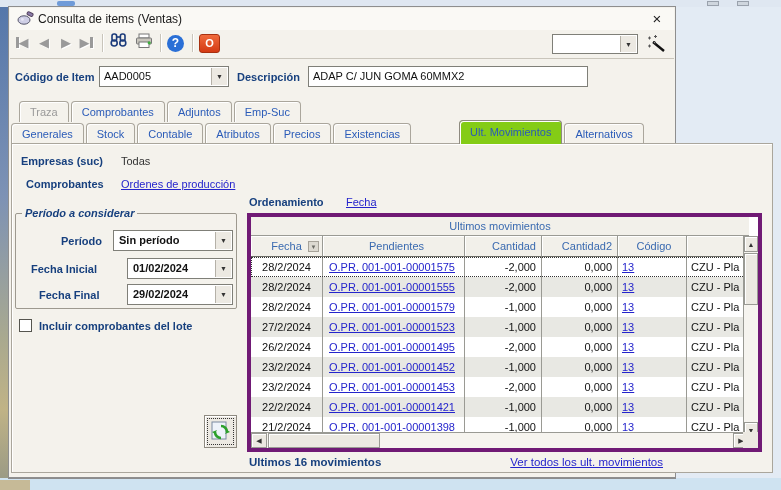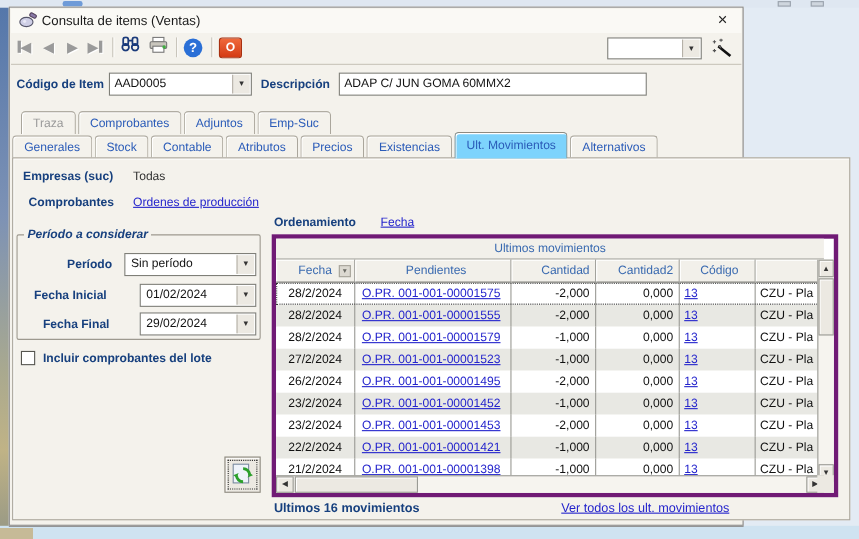--- a/index.html
+++ b/index.html
@@ -47,32 +47,32 @@
   .field { position:absolute; background:#fff; border:1px solid #7f7f78; height:21px; font-size:11px;
     line-height:19px; padding-left:4px; color:#111; }
   .link { color:#2424cc; text-decoration:underline; font-size:11px; position:absolute; cursor:pointer; }
 
   
   .tabrow { position:absolute; left:2px; height:21px; }
   .tab { display:inline-block; height:21px; padding:0 10px; margin-right:2px; line-height:21px;
     background:#f4f2ec; border:1px solid #aaa69c; border-bottom:none; border-radius:4px 4px 0 0;
     color:#2a5bb8; box-shadow:inset 1px 1px 0 #fff; }
   .tab.disabled { color:#9a9a9a; }
-  .tab.active { background:#7dd3fc; position:relative; top:-2px; height:24px; line-height:23px;
-    z-index:5; border-color:#8e8a80; }
+  .tab.active { background:#84cc16; position:relative; top:-2px; height:24px; line-height:23px;
+    z-index:5; border-color:#8e8a80;margin-left:46px; }
   .tabpanel { position:absolute; left:2px; top:136px; width:762px; height:330px;
     border:1px solid #aaa69c; background:#f4f2ec; box-shadow:inset 1px 1px 0 #fff; }
 
   
   fieldset.period { position:absolute; left:6px; top:200px; width:222px; height:102px;
     border:1px solid #9d998f; border-radius:2px; }
   fieldset.period legend { color:#17407e; font-weight:bold; font-style:italic; font-size:11px;
     margin-left:6px; padding:0 3px; }
   .combo { position:absolute; background:#fff; border:1px solid #7f7f78; height:21px;
-    line-height:19px; padding-left:5px; color:#111; }
+    line-height:19px; padding-left:5px; color:#111;font-weight:bold; }
 
   .checkbox { position:absolute; width:13px; height:13px; background:#fff; border:1px solid #55554f; }
 
   .refresh-btn { position:absolute; left:195px; top:408px; width:33px; height:33px; background:#ece9e2;
     border:1px solid #8e8a80; box-shadow:inset 1px 1px 0 #fff; }
   .refresh-btn .focus { position:absolute; inset:2px; border:1px dotted #333; }
 
   
   .grid { position:absolute; left:238px; top:206px; width:515px; height:239px;
     border:4px solid #701a75; background:#fff; }

